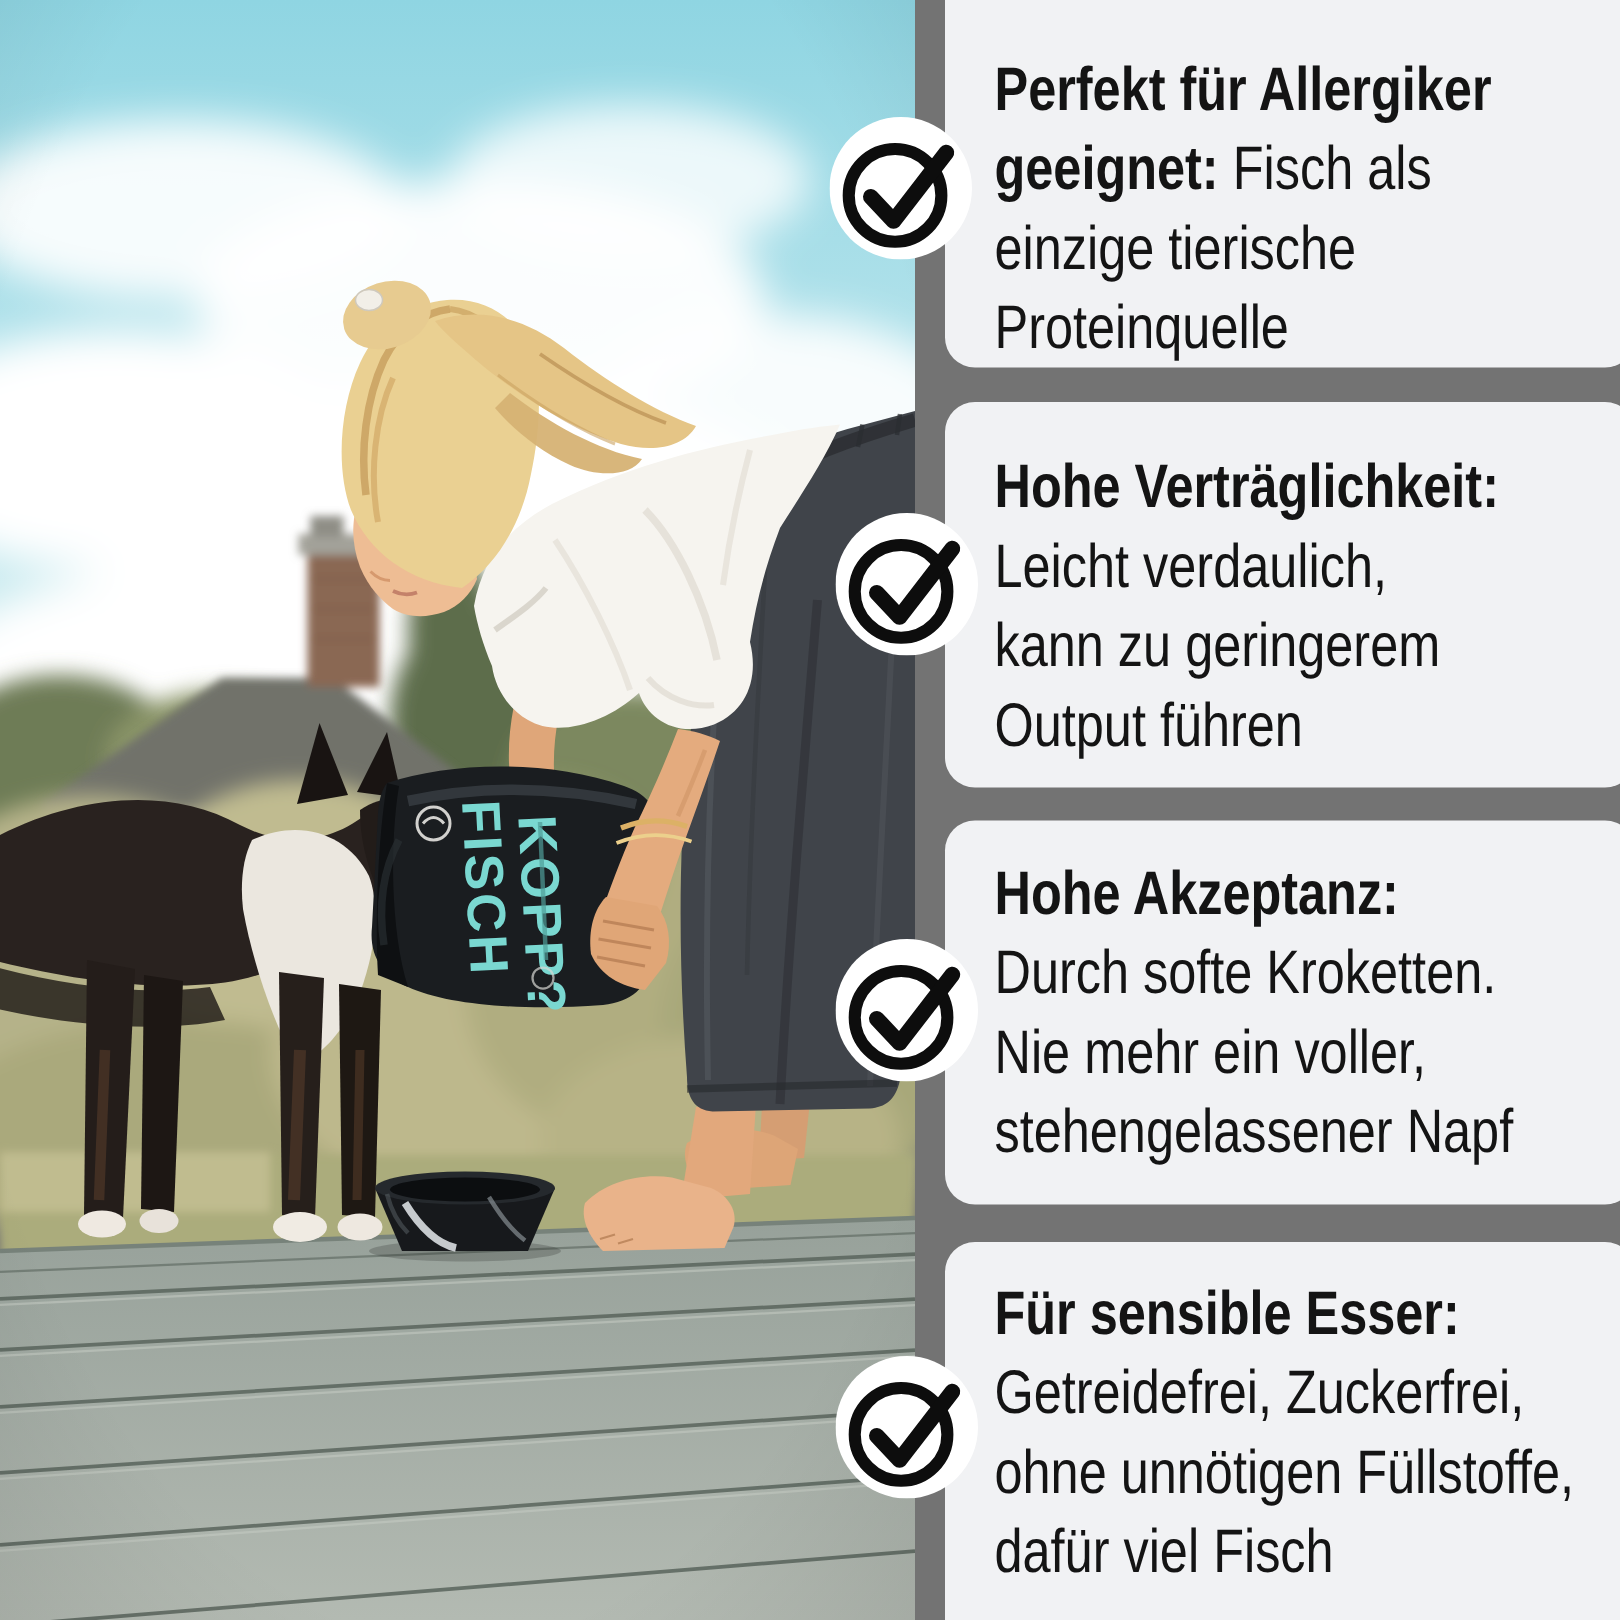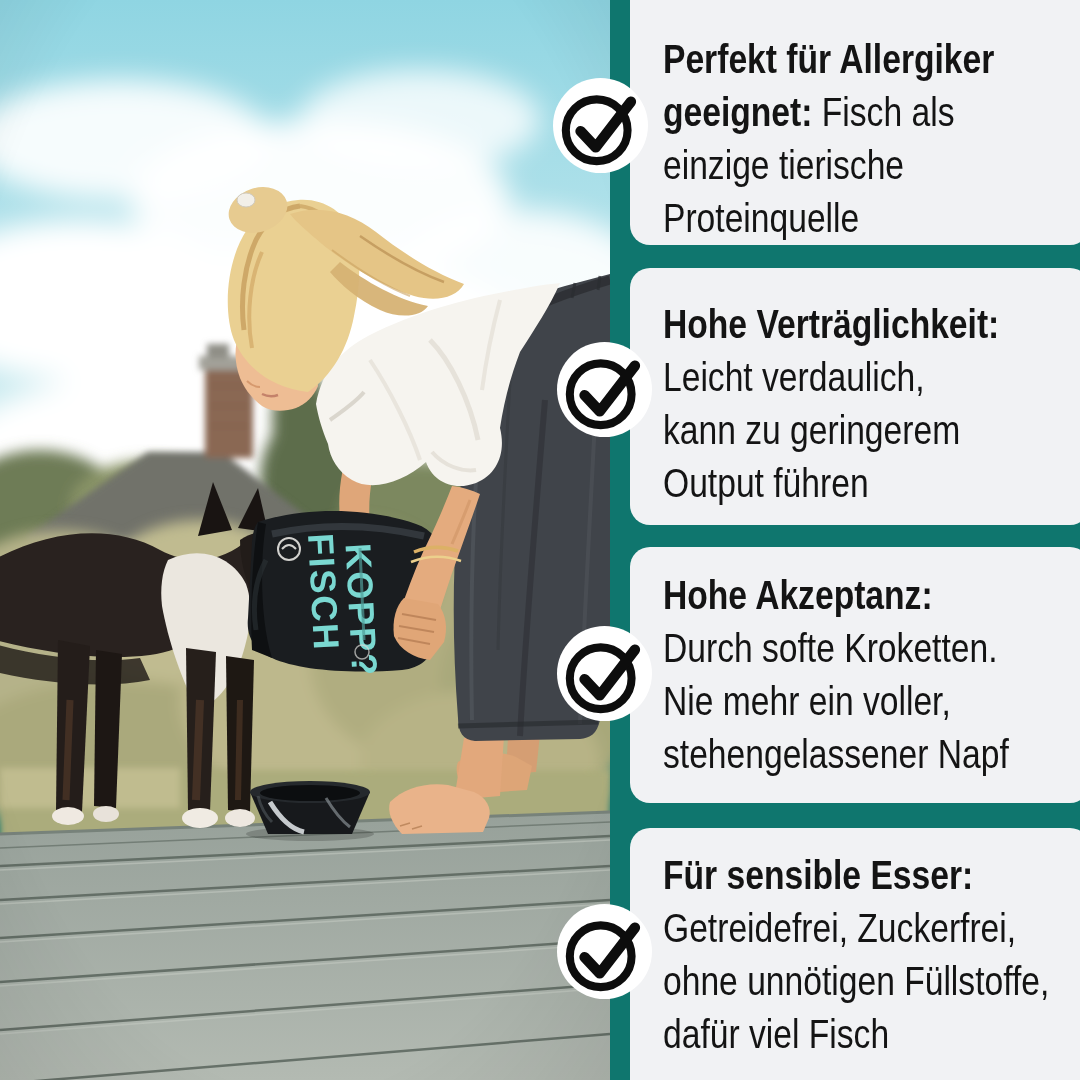--- a/index.html
+++ b/index.html
@@ -1,21 +1,21 @@
 <!DOCTYPE html>
 <html style="--panel-bg: #f1f2f4; --text: #141414; --check: #0d0d0d; --check-bg: #ffffff; --bag-teal: #7ad8d1;"><head>
 <meta charset="utf-8">
 <style>
   :root{
     --panel-bg:#f1f2f4; --text:#141414; --check:#0d0d0d; --check-bg:#ffffff; --bag-teal:#7ad8d1;
   }
   *{margin:0;padding:0;box-sizing:border-box}
   html,body{background:#ffffff}
   body{font-family:"Liberation Sans","DejaVu Sans",sans-serif}
-  .canvas{position:relative;width:1080px;height:1080px;background:#0f766e;overflow:hidden}
+  .canvas{position:relative;width:1080px;height:1080px;background:#737373;overflow:hidden}
   .photo{position:absolute;left:0;top:0;width:610px;height:1080px}
   .panel{position:absolute;left:630px;width:460px;background:var(--panel-bg);border-radius:20px;padding-left:33px}
   .panel.p1{top:-24px;height:269px;padding-top:57px}
   .panel.p2{top:268px;height:257px;padding-top:30px}
   .panel.p3{top:547px;height:256px;padding-top:22px}
   .panel.p4{top:828px;height:276px;padding-top:21px}
   .benefit-text{font-size:41px;line-height:53px;color:var(--text);white-space:pre-line;transform:scaleX(.82);transform-origin:0 0;width:max-content}
   .benefit-title{font-weight:bold}
   .check{position:absolute;width:95px;height:95px;z-index:5}
   .check.c1{left:553px;top:78px}

